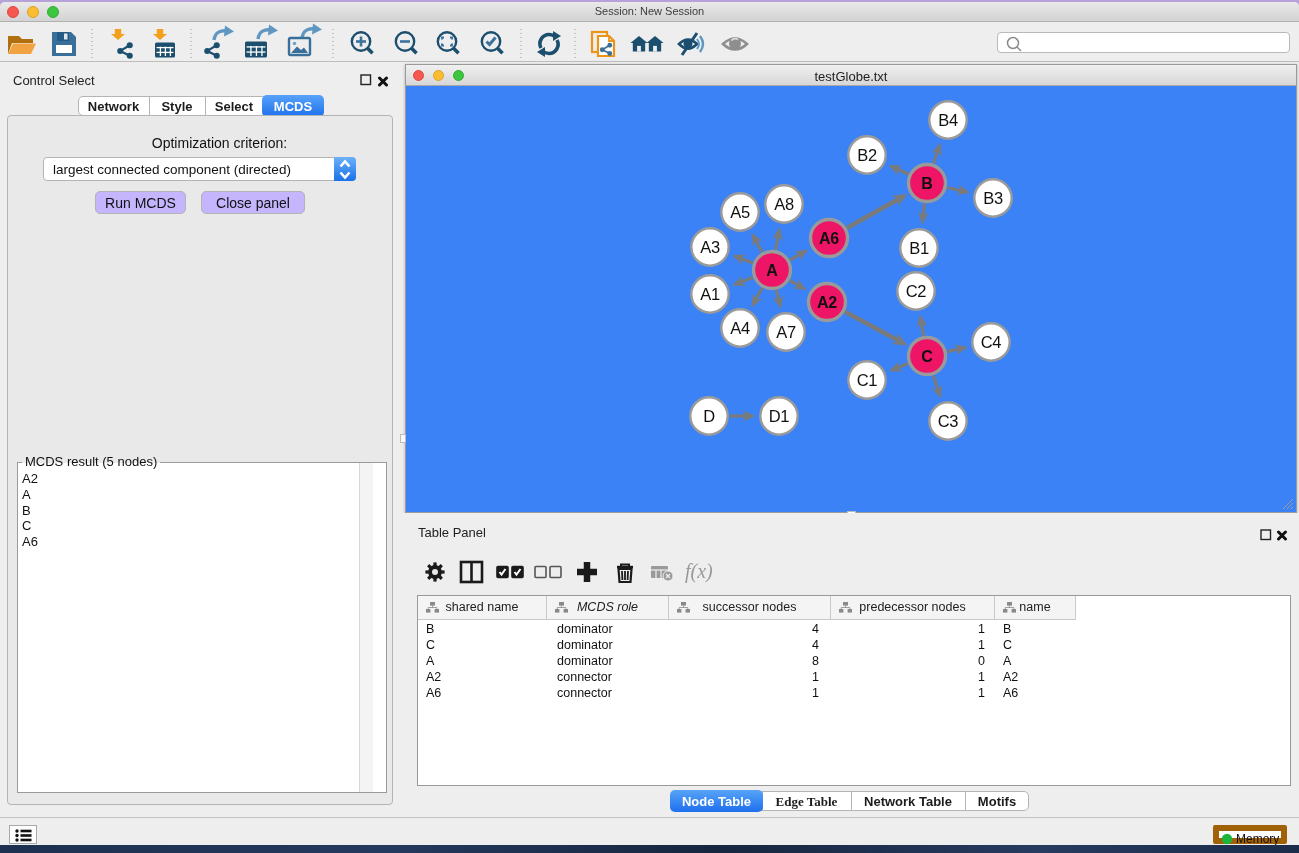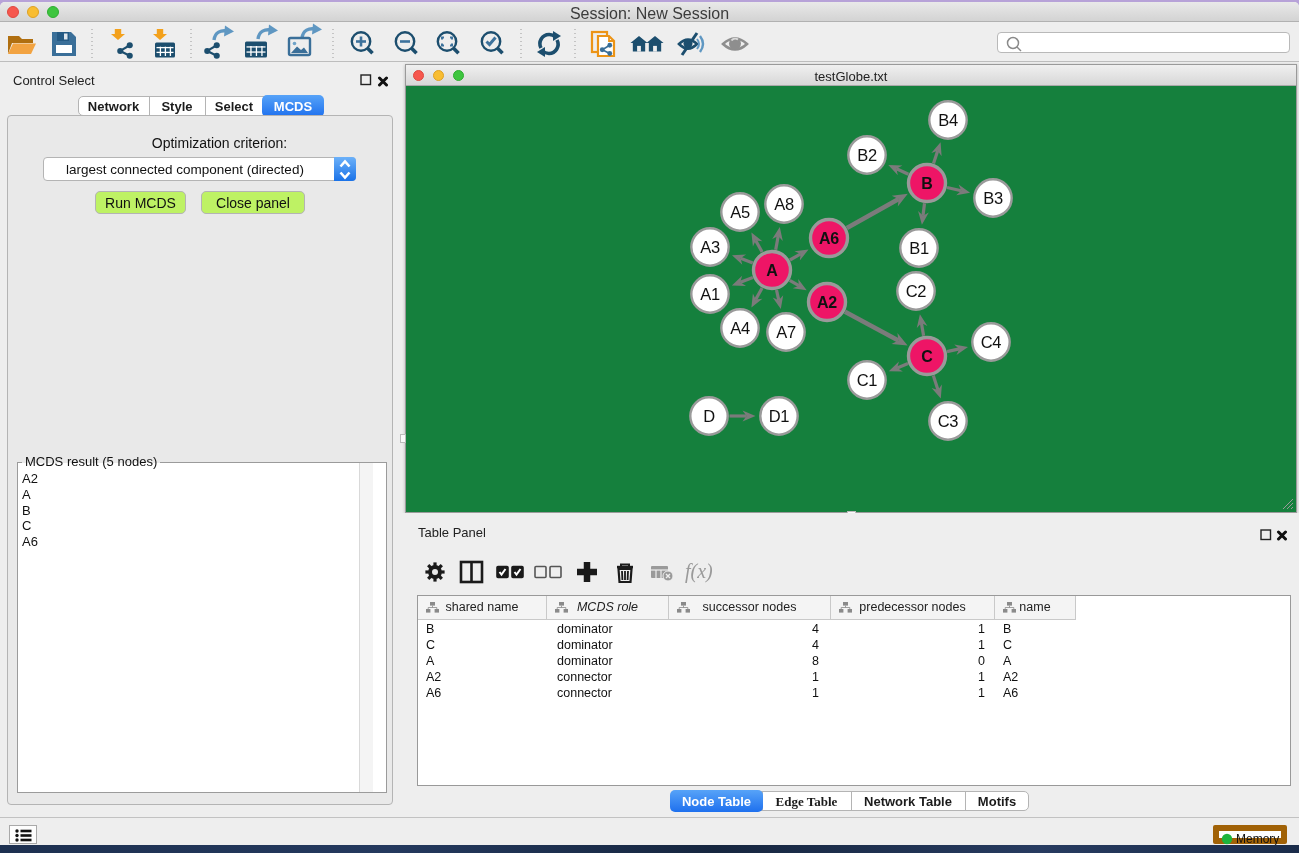--- a/index.html
+++ b/index.html
@@ -7,45 +7,45 @@
 body { font-family:"Liberation Sans", sans-serif; background:#b7a2d8; position:relative; }
 .abs { position:absolute; }
 
 #deskbottom { left:0; top:845px; width:1299px; height:8px;
   background:linear-gradient(90deg,#1d3050 0%,#24395e 30%,#16263f 55%,#273b60 80%,#1a2c4a 100%); }
 
 #mainwin { left:0; top:2px; width:1299px; height:843px; background:#eeeeee; border-radius:5px 5px 0 0; }
 #titlebar { left:0; top:0; width:1299px; height:20px; border-radius:5px 5px 0 0;
   background:linear-gradient(#e9e9e9,#d3d3d3); border-bottom:1px solid #b1b1b1; }
 .tl { position:absolute; width:12px; height:12px; border-radius:50%; top:4px; }
-#titletext { left:0; top:3px; width:1299px; text-align:center; font-size:16px; color:#3c3c3c; }
+#titletext { left:0; top:3px; width:1299px; text-align:center; font-size:11px; color:#3c3c3c; }
 
 #toolbar { left:0; top:20px; width:1299px; height:40px; background:#eeeeee; border-bottom:1px solid #bdbdbd; }
 #searchbox { position:absolute; left:997px; top:10px; width:293px; height:21px; background:#fff;
   border:1px solid #b9b9b9; border-radius:4px; }
 
 #cpanel { left:0; top:60px; width:401px; height:757px; background:#eeeeee; }
 #cp-title { left:13px; top:11px; font-size:13px; color:#222; }
 .tabtxt { position:absolute; height:15px; font-size:13px; font-weight:bold; color:#1b1b1b; text-align:center; }
 #cp-box { left:7px; top:53px; width:386px; height:690px; background:#e9e9e9;
   border:1px solid #b4b4b4; border-radius:4px; }
 #optlabel { left:0; top:73px; width:401px; text-align:center; font-size:14px; color:#111;padding-left:38px; }
 #cselect { left:43px; top:95px; width:313px; height:24px; background:#fff; border:1px solid #b4b4b4;
-  border-radius:4px; font-size:13.5px; color:#111; line-height:23px; padding-left:22px; }
+  border-radius:4px; font-size:13.5px; color:#111; line-height:23px; padding-left:9px; }
 #cstepper { left:334px; top:95px; width:22px; height:24px; border-radius:0 4px 4px 0;
   background:linear-gradient(#6cb1f9,#1a72e8); }
-.btn { position:absolute; top:129px; height:23px; background:#bef264; border:1px solid #b4b4b4;
+.btn { position:absolute; top:129px; height:23px; background:#c4b5fd; border:1px solid #b4b4b4;
   border-radius:5px; font-size:14px; color:#111; text-align:center; line-height:22px; }
 #mcdsbox { left:17px; top:400px; width:370px; height:331px; background:#fff; border:1px solid #9b9b9b; }
 #mcdslegend { left:22px; top:392px; font-size:13px; color:#111; padding:0 3px;
   background:linear-gradient(#e9e9e9 58%,#ffffff 58%); }
 #mcdslist { left:22px; top:409px; font-size:13px; color:#111; line-height:15.8px; }
 #mcdsscroll { left:359px; top:401px; width:14px; height:329px; background:#f4f4f4; border-left:1px solid #d9d9d9; }
 
-#netwin { left:405px; top:62px; width:892px; height:449px; background:#15803d;
+#netwin { left:405px; top:62px; width:892px; height:449px; background:#3b82f6;
   border:1px solid #9a9a9a; box-shadow:0 1px 3px rgba(0,0,0,.25); }
 #nettitle { left:0; top:0; width:890px; height:21px; background:linear-gradient(#f0f0f0,#d7d7d7);
   border-bottom:1px solid #a9a9a9; }
 .tls { position:absolute; width:11px; height:11px; border-radius:50%; top:5px; }
 #nettitletext { left:0; top:4px; width:890px; text-align:center; font-size:13px; color:#222; }
 #grip { right:2px; bottom:2px; width:12px; height:12px; }
 
 #tpanel { left:401px; top:511px; width:898px; height:304px; background:#eeeeee; }
 #tp-title { left:17px; top:12px; font-size:13px; color:#222; }
 #tp-toolbar { left:16px; top:42px; }

